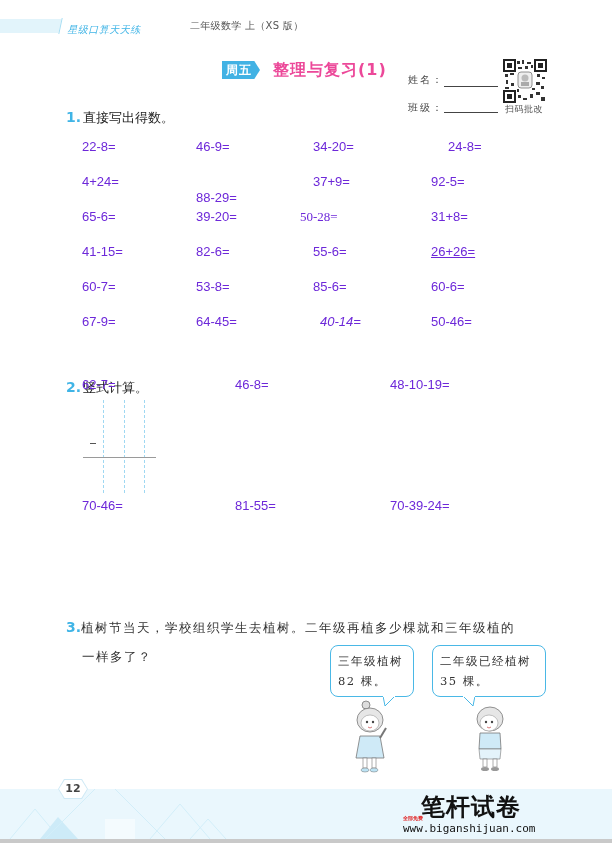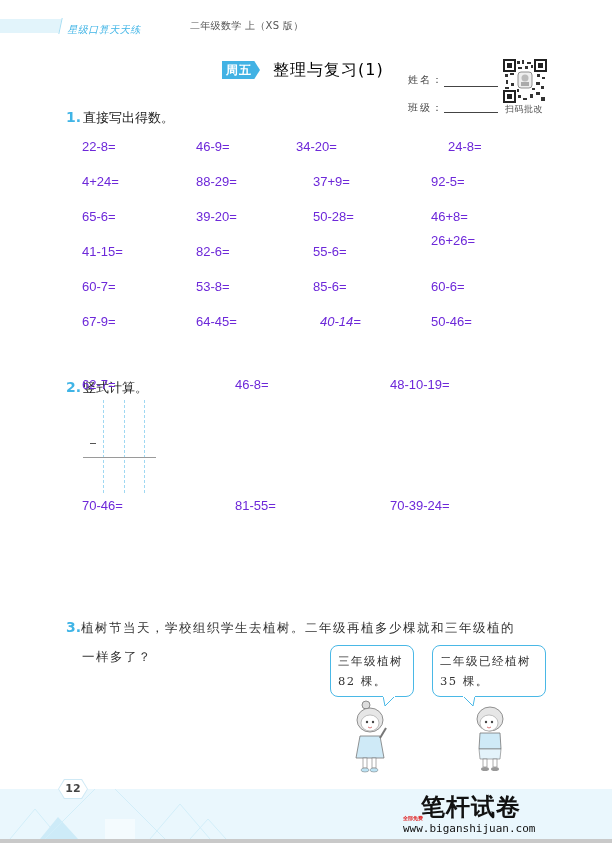--- a/index.html
+++ b/index.html
@@ -10,21 +10,21 @@
   .hdr-band { position: absolute; left: 0; top: 19px; width: 62px; height: 14px; background: #e2f4fb; }
   .hdr-brand { position: absolute; left: 60px; top: 18px; height: 16px; padding: 0 6px 0 7px; background: #ffffff;
     border-left: 1px solid #a9def3; transform: skewX(-12deg); }
   .hdr-brand span { display: inline-block; transform: skewX(12deg); font-size: 10px; line-height: 16px; color: #3fb4e6; font-style: italic; letter-spacing: 0.5px; }
   .hdr-sub { position: absolute; left: 143px; top: 19px; font-size: 10px; line-height: 14px; color: #555; letter-spacing: 0.3px; margin-left: 47px; }
 
   
   .day-badge { position: absolute; left: 222px; top: 61px; height: 18px; width: 38px; background: #42b2e4; color: #fff;
     font-size: 12px; font-weight: bold; line-height: 18px; padding-left: 4px; letter-spacing: 1px;
     clip-path: polygon(0 0, 85% 0, 100% 50%, 85% 100%, 0 100%); }
-  .title { position: absolute; left: 273px; top: 58px; font-size: 16px; line-height: 24px; color: #000000; letter-spacing: 1px; }
+  .title { position: absolute; left: 273px; top: 58px; font-size: 16px; line-height: 24px; color: #ec4899; letter-spacing: 1px; font-weight: bold; }
 
   .info-label { position: absolute; font-family: "DejaVu Serif", "Liberation Serif", serif; font-size: 10px; color: #444; letter-spacing: 2px; }
   .info-line { position: absolute; height: 1px; background: #444; width: 54px; }
   .qr { position: absolute; left: 503px; top: 59px; width: 44px; height: 44px; }
   .qr-caption { position: absolute; left: 505px; top: 103px; font-size: 9px; color: #555; letter-spacing: 0.5px; }
 
   
   .sec-title { position: absolute; left: 66px; font-size: 13px; color: #222; line-height: 18px; }
   .sec-title .num { color: #3fb4e6; font-weight: bold; font-size: 14px; margin-right: 2px; }
 
@@ -106,37 +106,37 @@
 </svg>
 <div class="qr-caption">扫码批改</div>
 
 <div class="sec-title" style="top:108px;">
   <span class="num">1.</span><span>直接写出得数。</span>
 </div>
 
 <div>
   <div class="eq" style="left:82px; top:139px;">22-8=</div>
   <div class="eq" style="left:196px; top:139px;">46-9=</div>
-  <div class="eq" style="left:296px; top:139px;text-align:center;">34-20=</div>
+  <div class="eq" style="left:313px; top:139px;text-align:center;">34-20=</div>
   <div class="eq" style="left:431px; top:139px;margin-left:17px;">24-8=</div>
 
   <div class="eq" style="left:82px; top:174px;">4+24=</div>
-  <div class="eq" style="left:196px; top:174px;">88-29=</div>
+  <div class="eq" style="left:196px; top:190px;">88-29=</div>
   <div class="eq" style="left:313px; top:174px;">37+9=</div>
   <div class="eq" style="left:431px; top:174px;">92-5=</div>
 
   <div class="eq" style="left:82px; top:209px;">65-6=</div>
   <div class="eq" style="left:196px; top:209px;">39-20=</div>
-  <div class="eq" style="left:313px; top:209px;">50-28=</div>
-  <div class="eq" style="left:431px; top:209px;">46+8=</div>
+  <div class="eq" style="left:300px; top:209px;font-family:Liberation Serif, serif;">50-28=</div>
+  <div class="eq" style="left:431px; top:209px;">31+8=</div>
 
   <div class="eq" style="left:82px; top:244px;">41-15=</div>
   <div class="eq" style="left:196px; top:244px;">82-6=</div>
   <div class="eq" style="left:313px; top:244px;">55-6=</div>
-  <div class="eq" style="left:431px; top:233px;">26+26=</div>
+  <div class="eq" style="left:431px; top:244px;text-decoration:underline;">26+26=</div>
 
   <div class="eq" style="left:82px; top:279px;">60-7=</div>
   <div class="eq" style="left:196px; top:279px;">53-8=</div>
   <div class="eq" style="left:313px; top:279px;">85-6=</div>
   <div class="eq" style="left:431px; top:279px;">60-6=</div>
 
   <div class="eq" style="left:82px; top:314px;">67-9=</div>
   <div class="eq" style="left:196px; top:314px;">64-45=</div>
   <div class="eq" style="left:320px; top:314px;font-style:italic;">40-14=</div>
   <div class="eq" style="left:431px; top:314px;">50-46=</div>

